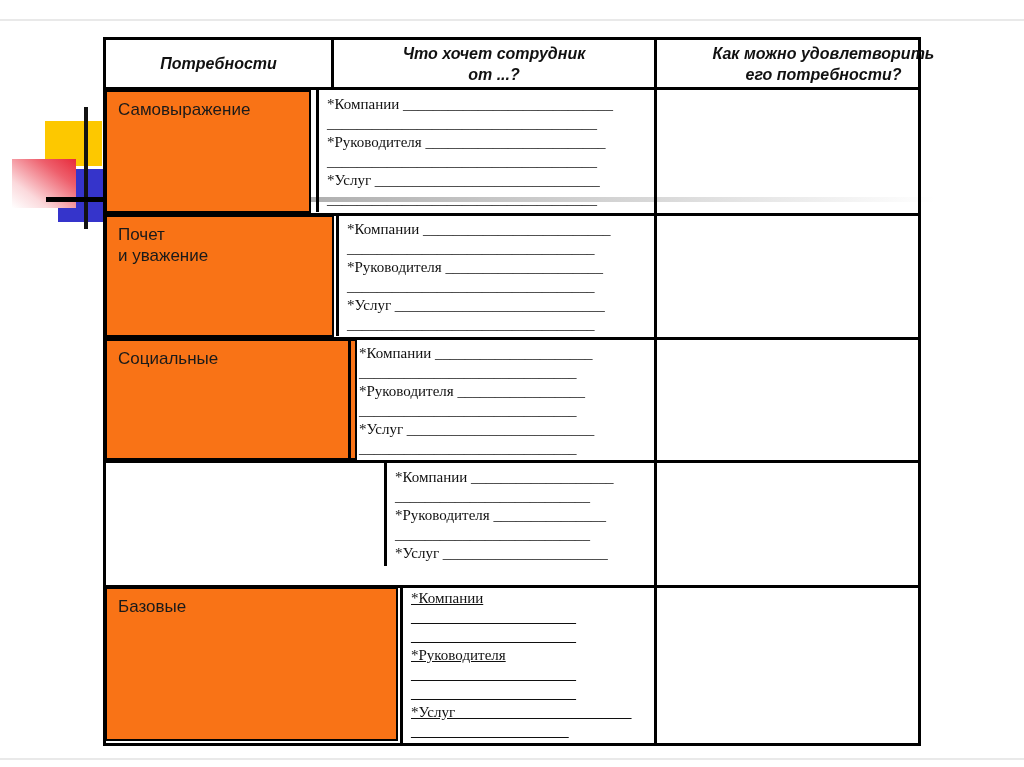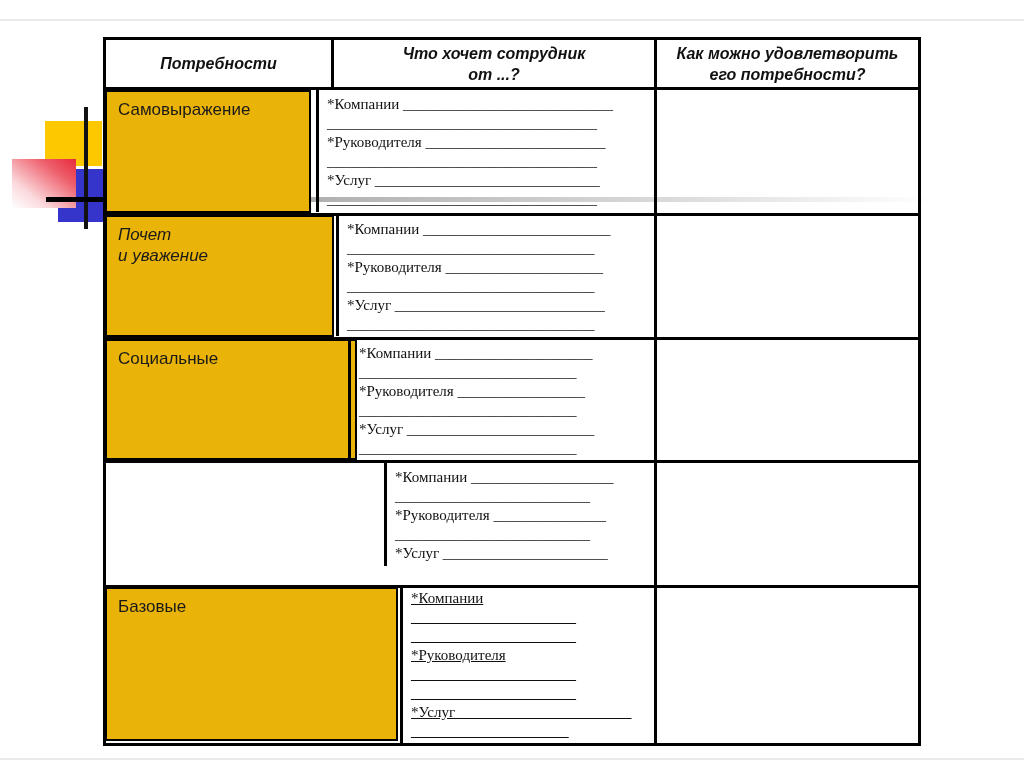--- a/index.html
+++ b/index.html
@@ -18,21 +18,21 @@
   
   .tframe{position:absolute;left:103px;top:37px;width:818px;height:709px;
           border:3px solid #000;box-sizing:border-box;background:transparent;}
   .border-h{position:absolute;background:#000;height:3px;}
   .border-v{position:absolute;background:#000;width:3px;}
   
   .hcell{position:absolute;top:37px;height:53px;display:flex;flex-direction:column;
          align-items:center;justify-content:center;text-align:center;
          font-size:16px;font-weight:bold;font-style:italic;color:#111;line-height:21px;}
   
-  .lbox{position:absolute;background:#eab308;border:2px solid #000;box-sizing:border-box;
+  .lbox{position:absolute;background:#f97316;border:2px solid #000;box-sizing:border-box;
         padding:7px 11px;font-size:17px;color:#1a1a1a;line-height:21px;}
   
   .mcell{position:absolute;border-left:3px solid #000;box-sizing:border-box;
          padding:5px 0 0 8px;font-family:"Liberation Serif",serif;
          font-size:15px;color:#111;line-height:19px;white-space:nowrap;overflow:hidden;}
   .mcell.tall{line-height:19px;padding-top:2px;}
   .cline{height:19px;}
 </style>
 </head>
 <body>
@@ -60,39 +60,39 @@
   <div class="border-h" style="left:103px;top:460px;width:818px;"></div>
   <div class="border-h" style="left:103px;top:585px;width:818px;"></div>
 
   <div class="hcell" style="left:106px;width:225px;">
     <div>Потребности</div>
   </div>
   <div class="hcell" style="left:334px;width:320px;border-radius:20px;">
     <div>Что хочет сотрудник</div>
     <div>от ...?</div>
   </div>
-  <div class="hcell" style="left:657px;width:261px;justify-content:center;">
+  <div class="hcell" style="left:693px;width:261px;justify-content:center;">
     <div>Как можно удовлетворить</div>
     <div>его потребности?</div>
   </div>
 
   <div class="lbox" style="left:105px;top:90px;width:206px;height:123px;">
     <div>Самовыражение</div>
   </div>
   <div class="mcell" style="left:316px;top:90px;width:388px;height:122px;">
     <div class="cline">*Компании ____________________________</div>
     <div class="cline">____________________________________</div>
     <div class="cline">*Руководителя ________________________</div>
     <div class="cline">____________________________________</div>
     <div class="cline">*Услуг ______________________________</div>
     <div class="cline">____________________________________</div>
   </div>
   <div class="abs" style="left:657px;top:90px;width:261px;height:122px;"></div>
 
-  <div class="lbox" style="left:105px;top:215px;width:229px;height:122px;font-style:italic;">
+  <div class="lbox" style="left:105px;top:215px;width:229px;height:122px;">
     <div>Почет</div>
     <div>и уважение</div>
   </div>
   <div class="mcell" style="left:336px;top:215px;width:318px;height:121px;">
     <div class="cline">*Компании _________________________</div>
     <div class="cline">_________________________________</div>
     <div class="cline">*Руководителя _____________________</div>
     <div class="cline">_________________________________</div>
     <div class="cline">*Услуг ____________________________</div>
     <div class="cline">_________________________________</div>

